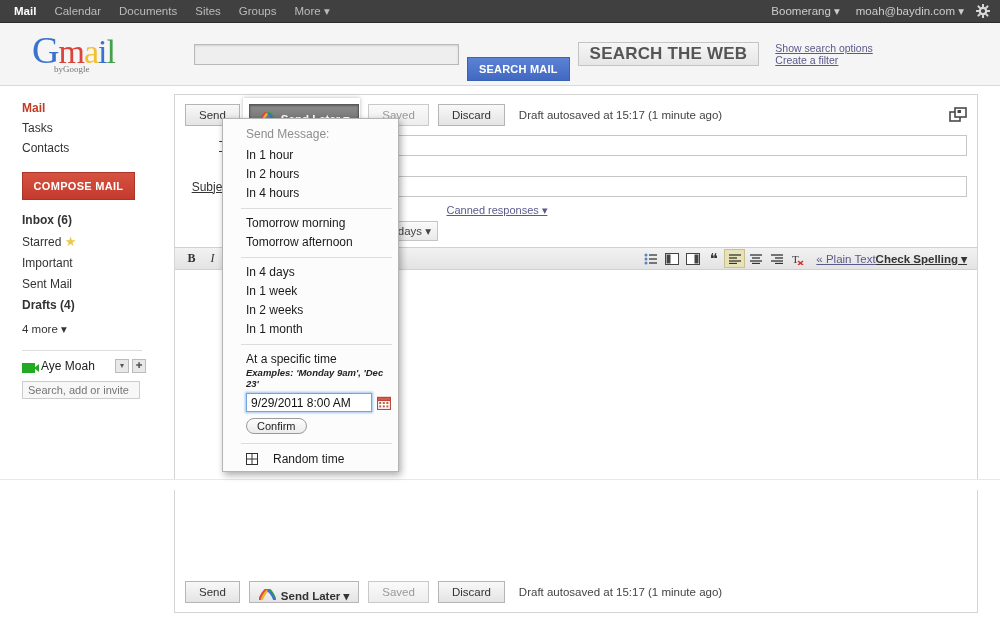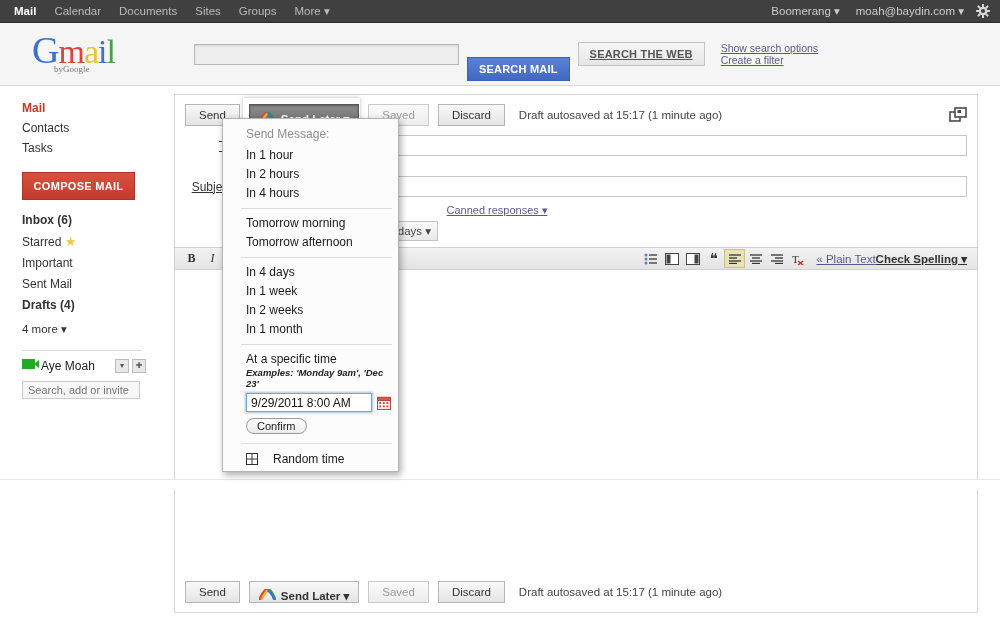--- a/index.html
+++ b/index.html
@@ -65,24 +65,23 @@
   }
   .btn-search-mail{
     background:#4d76cc;border:1px solid #3a62b5;color:#fff;
     font-size:11px;font-weight:bold;letter-spacing:.2px;
     height:24px;padding:0 11px;cursor:pointer;
     background-image:linear-gradient(#5b82d4,#4269c2);
     margin-top:29px;
   }
   .btn-search-web{
     background:#ececec;border:1px solid #c3c3c3;color:#555;
-    font-size:11px;font-weight:bold;letter-spacing:.2px;
+    font-size:17px;font-weight:bold;letter-spacing:.2px;
     height:24px;padding:0 11px;cursor:pointer;
     background-image:linear-gradient(#f6f6f6,#e6e6e6);
-    text-decoration:underline;
   }
   .search-links{margin-left:8px;line-height:12px;}
   .search-links a{
     display:block;color:#5a5a8a;font-size:10.5px;text-decoration:underline;
     white-space:nowrap;
   }
 
   
   .body{display:flex;height:calc(625px - 23px - 63px);background:#fff;}
   .sidebar{width:160px;padding:12px 0 0 22px;box-sizing:border-box;}
@@ -97,21 +96,21 @@
     padding:7px 10px;width:113px;text-align:center;cursor:pointer;
     background-image:linear-gradient(#d6523f,#c33a2d);
   }
   .folder{
     display:block;font-size:12px;color:#333;line-height:21px;text-decoration:none;
   }
   .folder.bold{font-weight:bold;}
   .star{color:#e8c84a;font-size:13px;}
   .more-link{font-size:11.5px;color:#333;line-height:22px;display:block;margin-top:2px;}
   .chat-divider{border-top:1px solid #ddd;margin:10px 18px 8px 0;}
-  .chat-row{display:flex;align-items:flex-start;gap:6px;font-size:12px;}
+  .chat-row{display:flex;align-items:flex-end;gap:6px;font-size:12px;}
   .chat-dot{
     width:13px;height:10px;background:#22aa22;position:relative;display:inline-block;
   }
   .chat-dot:after{
     content:"";position:absolute;right:-4px;top:1px;width:0;height:0;
     border-top:4px solid transparent;border-bottom:4px solid transparent;
     border-right:5px solid #22aa22;
   }
   .chat-ctrls{margin-left:auto;display:flex;gap:3px;padding-right:14px;}
   .mini-btn{
@@ -317,22 +316,22 @@
         <a>Show search options</a>
         <a>Create a filter</a>
       </div>
     </div>
   </div>
 
   <div class="body">
 
     <div class="sidebar">
       <a class="side-link active">Mail</a>
+      <a class="side-link">Tasks</a>
       <a class="side-link">Contacts</a>
-      <a class="side-link">Tasks</a>
 
       <button class="compose-btn">COMPOSE MAIL</button>
 
       <a class="folder bold">Inbox (6)</a>
       <a class="folder"><span>Starred</span> <span class="star">★</span></a>
       <a class="folder">Important</a>
       <a class="folder">Sent Mail</a>
       <a class="folder bold">Drafts (4)</a>
       <a class="more-link">4 more ▾</a>
 

